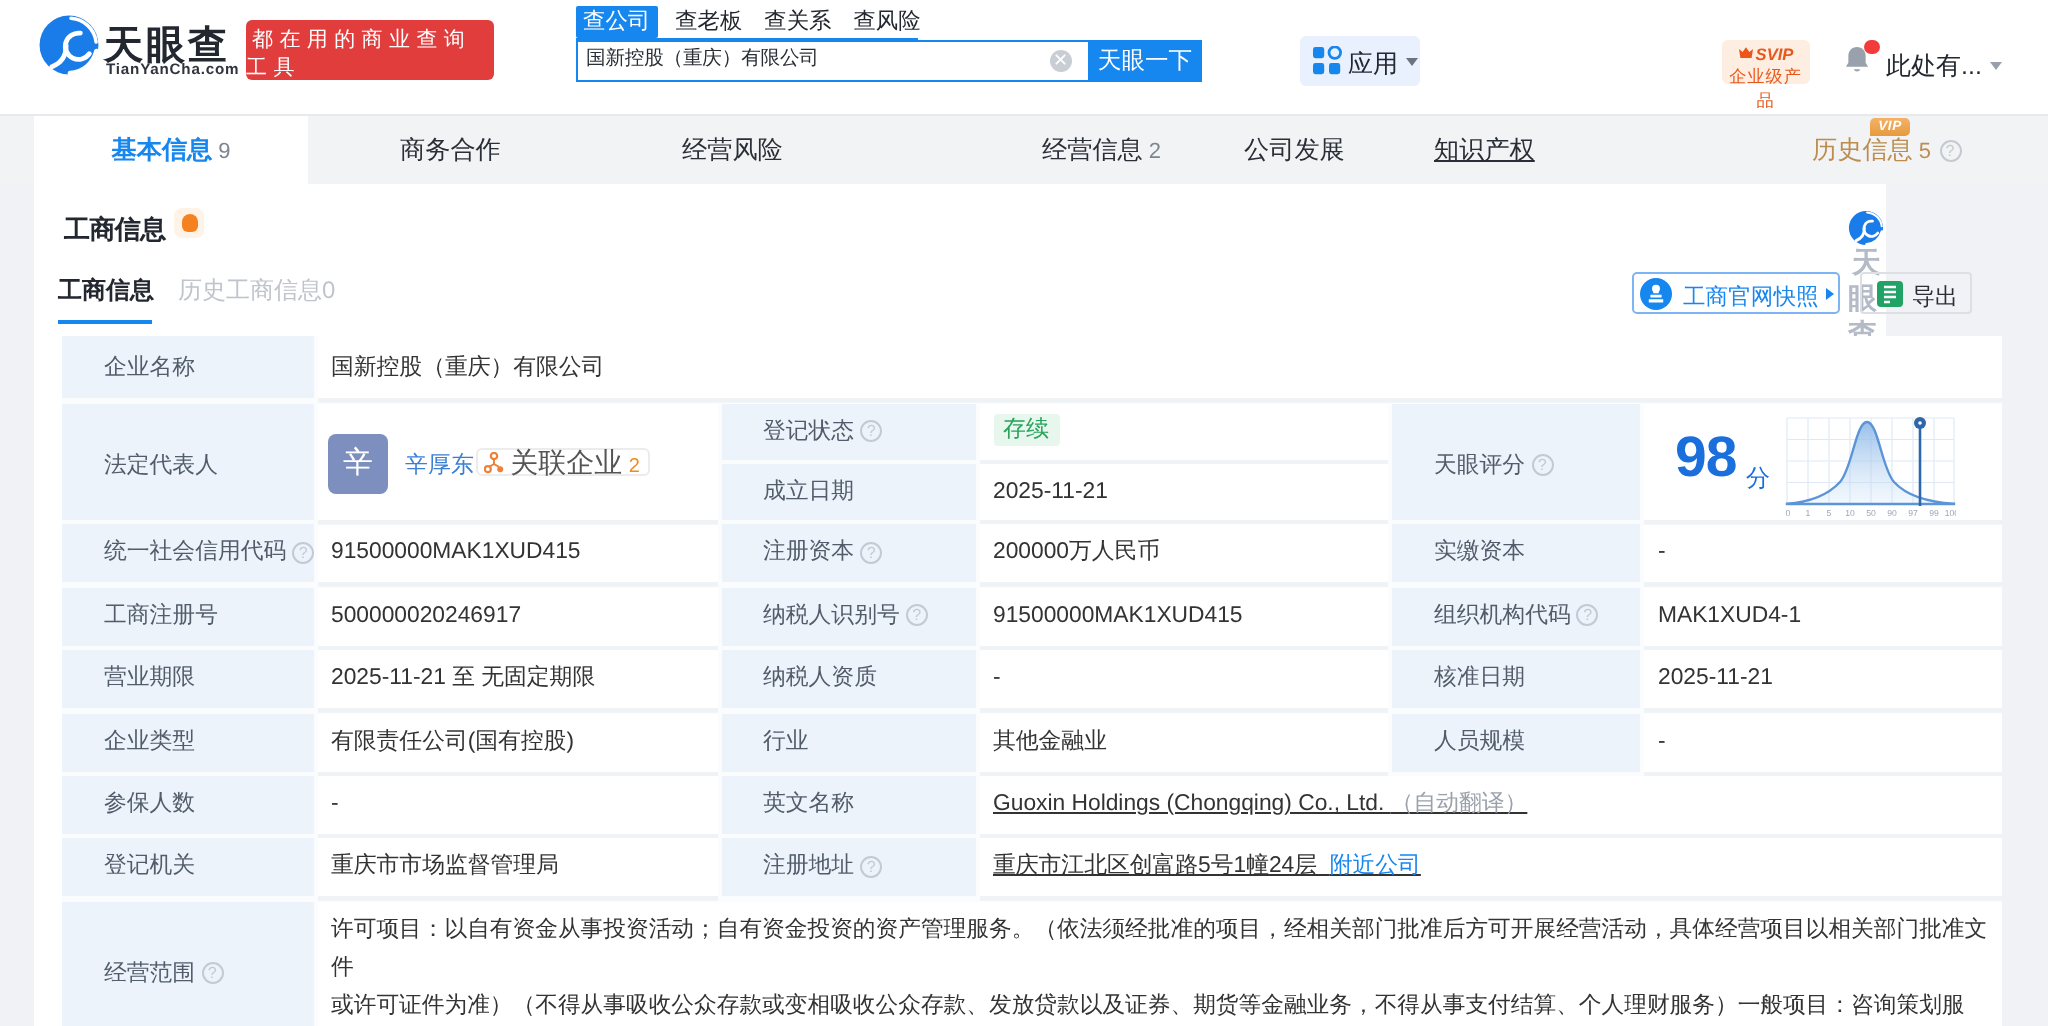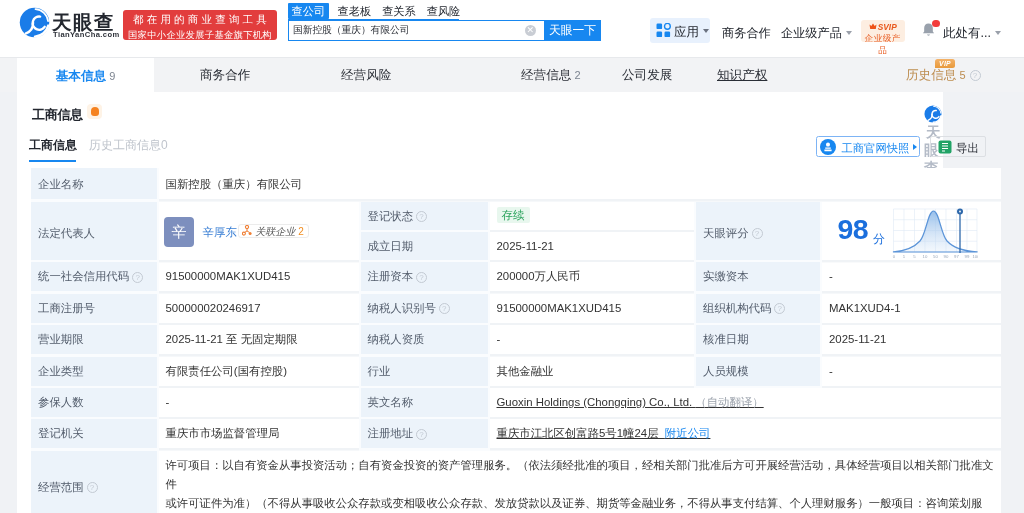--- a/index.html
+++ b/index.html
@@ -3,21 +3,21 @@
 <meta charset="utf-8">
 <style>
 * { margin:0; padding:0; box-sizing:border-box; }
 html,body { width:1024px; height:513px; overflow:hidden; }
 body { font-family:"Liberation Sans",sans-serif; background:#f0f2f5; position:relative; color:#333; }
 
 #header { position:absolute; left:0; top:0; width:1024px; height:57px; background:#fff; }
 #logoicon { position:absolute; left:19px; top:7px; }
 #logotxt { position:absolute; left:52px; top:9px; font-size:19.5px; font-weight:bold; color:#23272f; letter-spacing:1.5px; }
 #logosub { position:absolute; left:53px; top:30px; font-size:7.6px; font-weight:bold; color:#30343c; letter-spacing:0.4px; }
-#redbadge { position:absolute; left:123px; top:10px; width:154px; height:30px; background:#e23d3d; border-radius:3px; color:#fff; text-align:center; }
+#redbadge { position:absolute; left:123px; top:10px; width:124px; height:30px; background:#e23d3d; border-radius:3px; color:#fff; text-align:left; }
 #redbadge .l1 { font-size:10.5px; letter-spacing:3.2px; margin-top:3px; text-indent:3px; }
 #redbadge .l2 { font-size:9.3px; letter-spacing:0.3px; margin-top:1.5px; }
 
 #stabs { position:absolute; left:288px; top:2.5px; height:16.5px; }
 .stab { float:left; font-size:11.2px; color:#23272f; line-height:16.5px; padding:0 5px; margin-right:1px; }
 .stab.on + .stab { margin-left:3px; }
 .stab.on { background:#1787f0; color:#fff; border-radius:1px; padding:0 3.5px; }
 #sline { position:absolute; left:288px; top:18.7px; width:171px; height:1.6px; background:#1787f0; }
 #sinput { position:absolute; left:287.5px; top:20.4px; width:257px; height:20.4px; background:#fff; border:1px solid #1787f0; line-height:18.5px; font-size:9.8px; color:#2a2e36; padding-left:4.5px; letter-spacing:-0.1px; }
 #sclear { position:absolute; left:524.5px; top:24.8px; width:11.5px; height:11.5px; border-radius:50%; background:#c9cdd4; color:#fff; font-size:9px; line-height:11.5px; text-align:center; }
@@ -52,32 +52,32 @@
 #subtab1 { position:absolute; left:12px; top:45px; font-size:12px; font-weight:bold; color:#23272f; }
 #subtab2 { position:absolute; left:72px; top:45px; font-size:12px; color:#bfc4cc; }
 #subline { position:absolute; left:12px; top:67.5px; width:47px; height:2.5px; background:#1787f0; }
 #snapbtn { position:absolute; left:799px; top:44px; width:104px; height:20.5px; border:1px solid #7db4f5; border-radius:2.5px; }
 #snapbtn .txt { position:absolute; left:24.5px; top:3.5px; font-size:11.3px; color:#1787f0; }
 #snaparr { position:absolute; left:96px; top:7px; width:0; height:0; border-top:3.5px solid transparent; border-bottom:3.5px solid transparent; border-left:4px solid #1787f0; }
 #expbtn { position:absolute; left:913px; top:44px; width:56px; height:20.5px; border:1px solid #dcdfe3; border-radius:2px; }
 #expbtn .txt { position:absolute; left:25px; top:3.5px; font-size:11.5px; color:#2a2e36; }
 
 #tbl { position:absolute; left:14px; top:75.8px; width:970px; display:grid; grid-template-columns:125.5px 200px 127px 204.5px 124px 179px; grid-template-rows:31.5px 28px 28px repeat(6,29px) 64px; gap:2.4px 2px; background:#fafcfe; }
-.lab { background:#ecf3fa; color:#525c6b; font-size:11.4px; line-height:29px; padding-left:7px; white-space:nowrap; }
+.lab { background:#ecf3fa; color:#525c6b; font-size:11.4px; line-height:29px; padding-left:21px; white-space:nowrap; }
 .val { background:#fff; color:#333; font-size:11.4px; line-height:29px; padding-left:7px; white-space:nowrap; box-shadow:0 2.4px 0 0 #f0f3f6; }
 .sp3 { grid-column:span 3;text-decoration:underline; }
 .sp5 { grid-column:span 5; }
 .rs2 { grid-row:span 2; }
 .lab .qcirc { width:11px; height:11px; margin-left:3px; }
 
 #repcell { line-height:normal; position:relative; }
 #avatar { position:absolute; left:5.5px; top:15.5px; width:30px; height:30px; background:#7d8fbe; border-radius:4px; color:#fff; font-size:15px; text-align:center; line-height:30px; }
 #repname { position:absolute; left:44px; top:23.5px; font-size:11.5px; color:#3a7fd4; }
 #relbadge { position:absolute; left:79.5px; top:22px; height:14.5px; border:1px solid #ececec; border-radius:3px; padding:0 4px 0 3px; line-height:13px; white-space:nowrap; }
-#relbadge .rt { font-size:10px; color:#555;font-style:italic; }
+#relbadge .rt { font-size:14px; color:#555; }
 #relbadge .rn { font-size:10px; color:#f08c1e; }
 
 #statuscell { line-height:29px; }
 #cunxu { display:inline-block; background:#e8f7ee; color:#2aa35c; font-size:11.5px; line-height:16px; padding:0 5px; border-radius:2px; vertical-align:1px; }
 
 #scorecell { position:relative; }
 #bigscore { position:absolute; left:15.5px; top:13.5px; font-size:28.5px; font-weight:bold; color:#1b6fdd; letter-spacing:-0.5px; }
 #fen { position:absolute; left:51px; top:23.5px; font-size:12px; color:#1b6fdd; }
 #curve { position:absolute; left:70px; top:5.5px; }
 
@@ -112,21 +112,20 @@
   <div id="appchip">
       <svg width="15" height="15" viewBox="0 0 15 15" style="position:absolute;left:6px;top:5px;">
         <rect x="0.5" y="0.5" width="5.6" height="5.6" rx="1.2" fill="#1787f0"></rect>
         <circle cx="11.4" cy="3.3" r="2.9" fill="none" stroke="#1787f0" stroke-width="1.4"></circle>
         <rect x="0.5" y="8.5" width="5.6" height="5.6" rx="1.2" fill="#1787f0"></rect>
         <rect x="8.5" y="8.5" width="5.6" height="5.6" rx="1.2" fill="#1787f0"></rect>
       </svg>
       <div class="t">应用</div>
       <span class="caret" style="position:absolute;left:49px;top:11px;border-top-color:#6b7280;"></span>
     </div>
-  <div id="navrow">商务合作&nbsp;&nbsp;&nbsp;企业级产品<span class="caret"></span></div>
   <div id="svip">
       <div class="s1"><svg width="8" height="7" viewBox="0 0 8 7" style="vertical-align:0px;margin-right:1px;">
           <path d="M0.5 1.5 L2.3 3 L4 0.6 L5.7 3 L7.5 1.5 L6.8 6 H1.2 Z" fill="#ee5318"></path>
         </svg>SVIP</div>
       <div class="s2">企业级产品</div>
     </div>
   <div id="bellwrap"><svg width="15" height="16" viewBox="0 0 17 18">
         <path d="M8.5 1.6 C5.4 1.6 3.6 3.9 3.6 6.8 L3.6 10.6 L2.2 12.8 L14.8 12.8 L13.4 10.6 L13.4 6.8 C13.4 3.9 11.6 1.6 8.5 1.6 Z" fill="#99a1ac"></path>
         <path d="M6.7 14.2 A1.9 1.9 0 0 0 10.3 14.2 Z" fill="#99a1ac"></path>
       </svg><span style="position:absolute;left:11px;top:-2.5px;width:7.5px;height:7.5px;border-radius:50%;background:#f23c3c;"></span></div>

